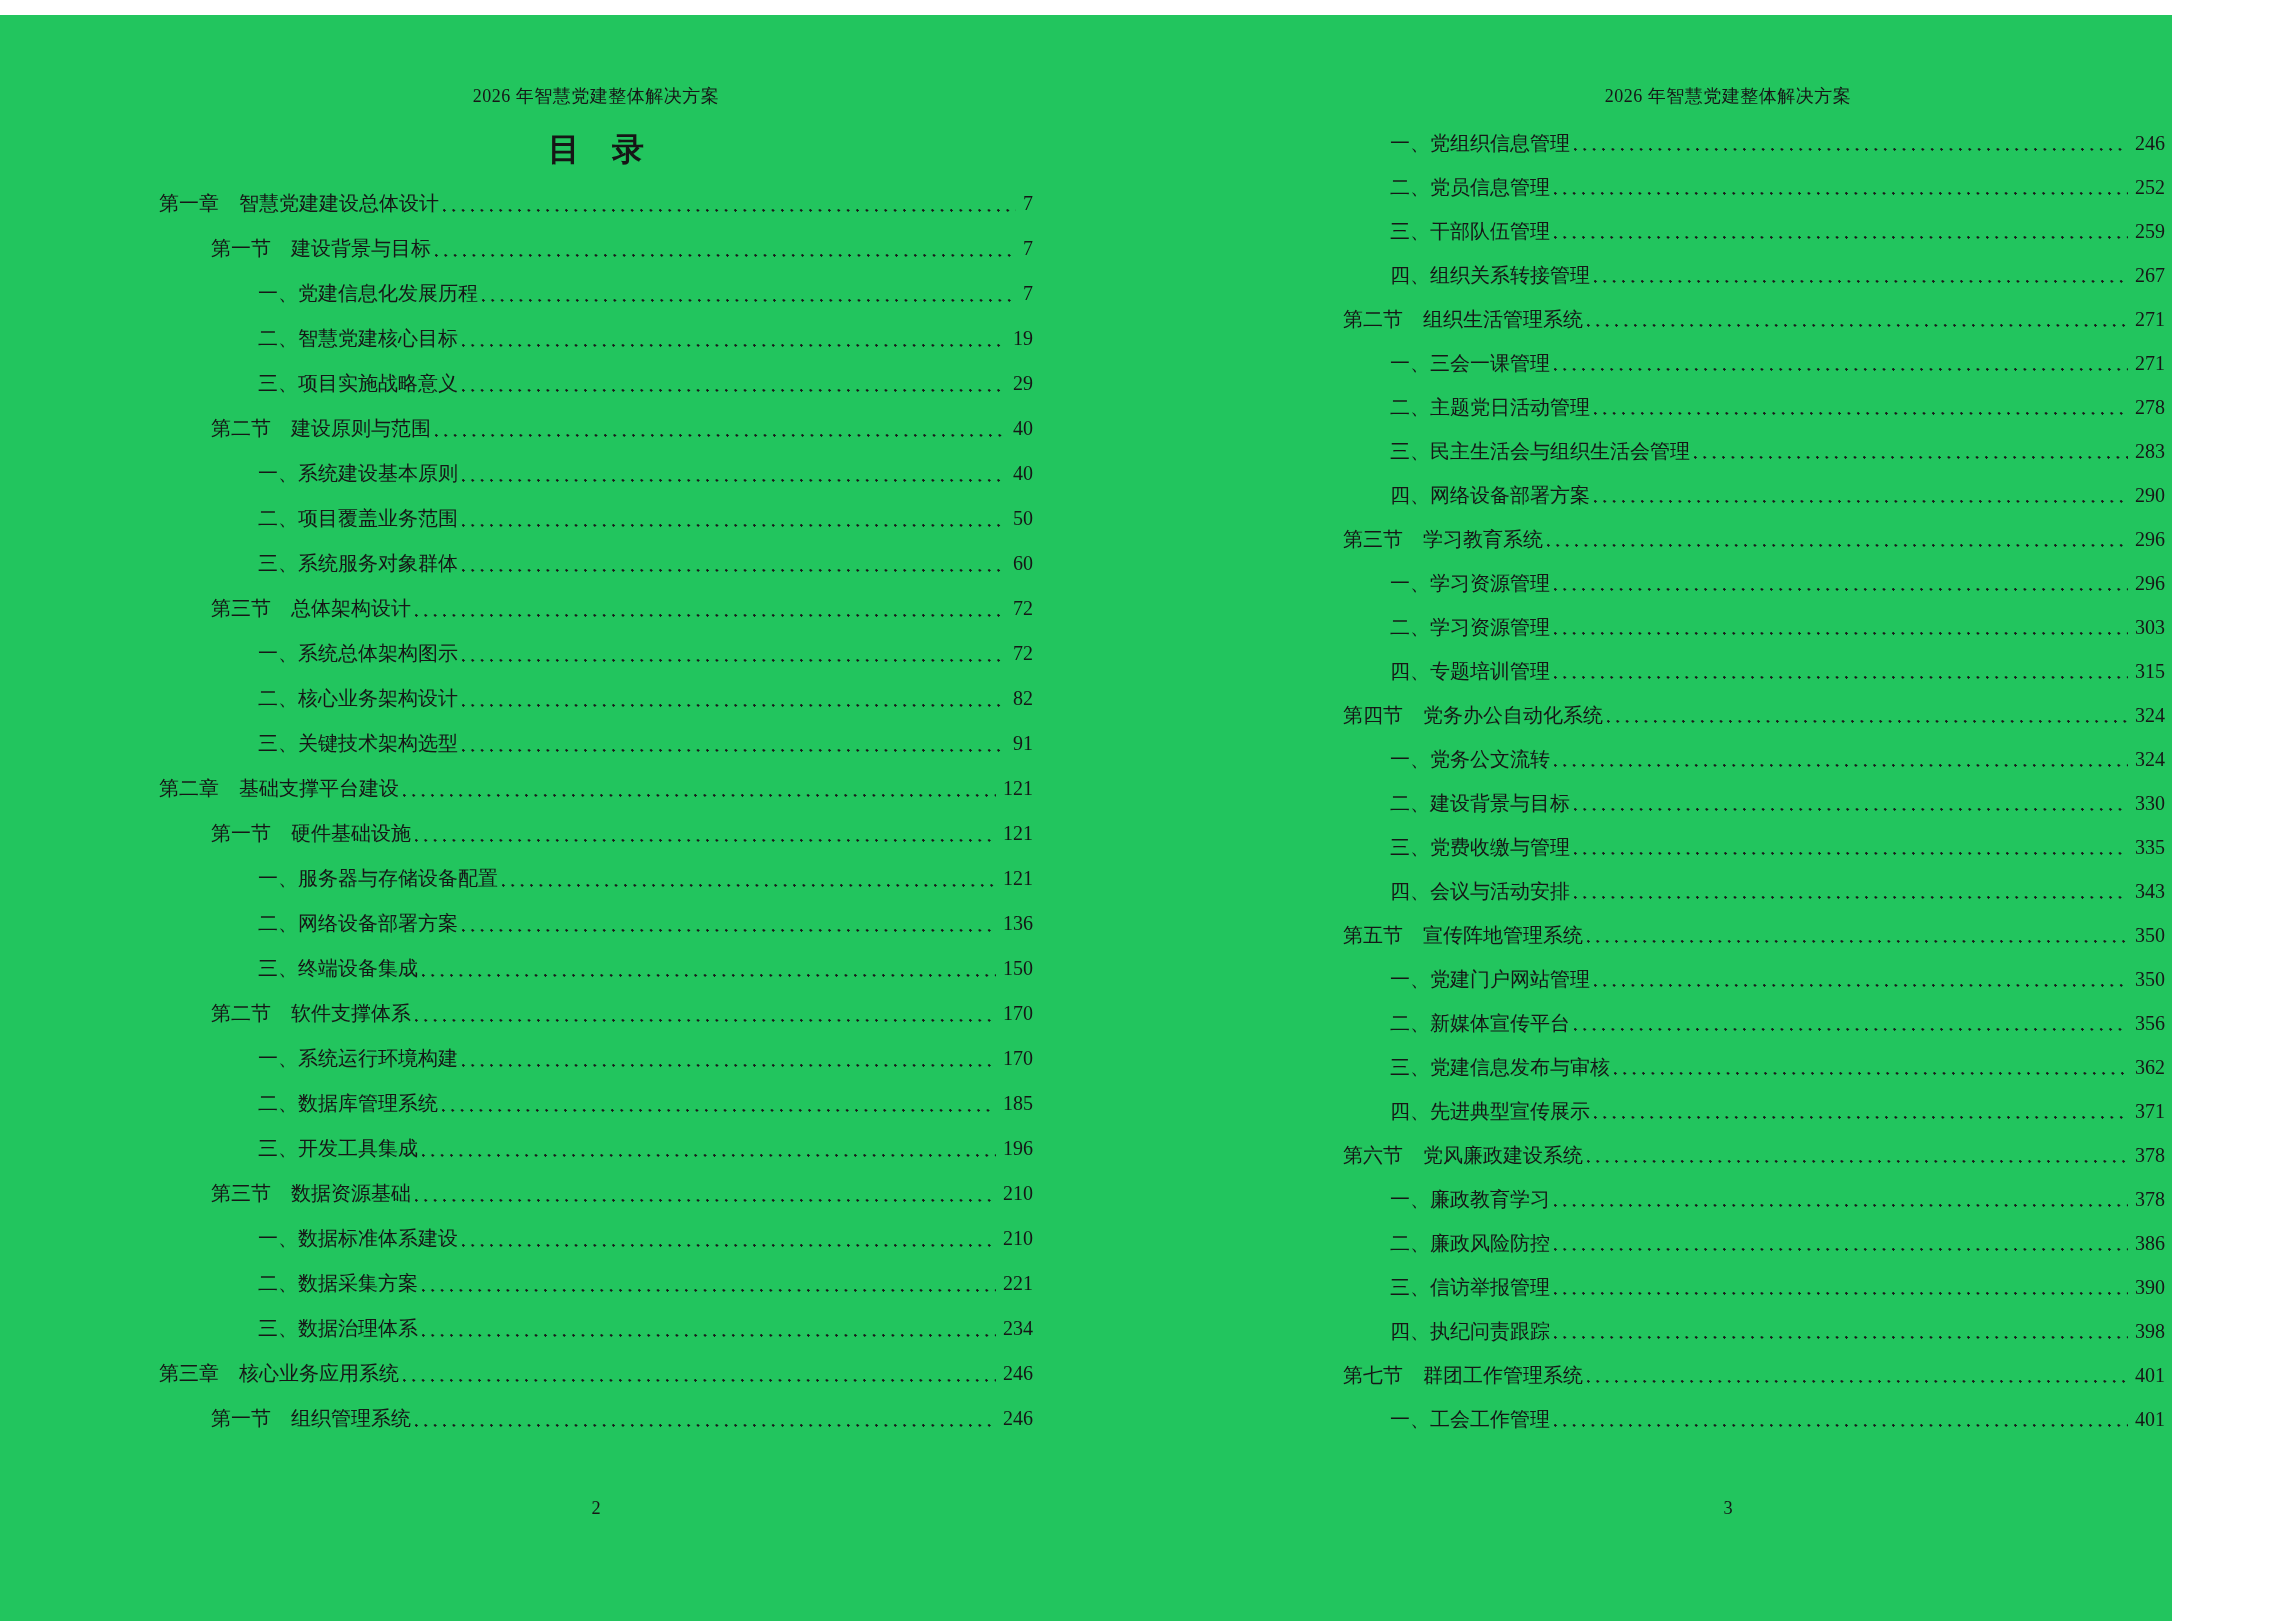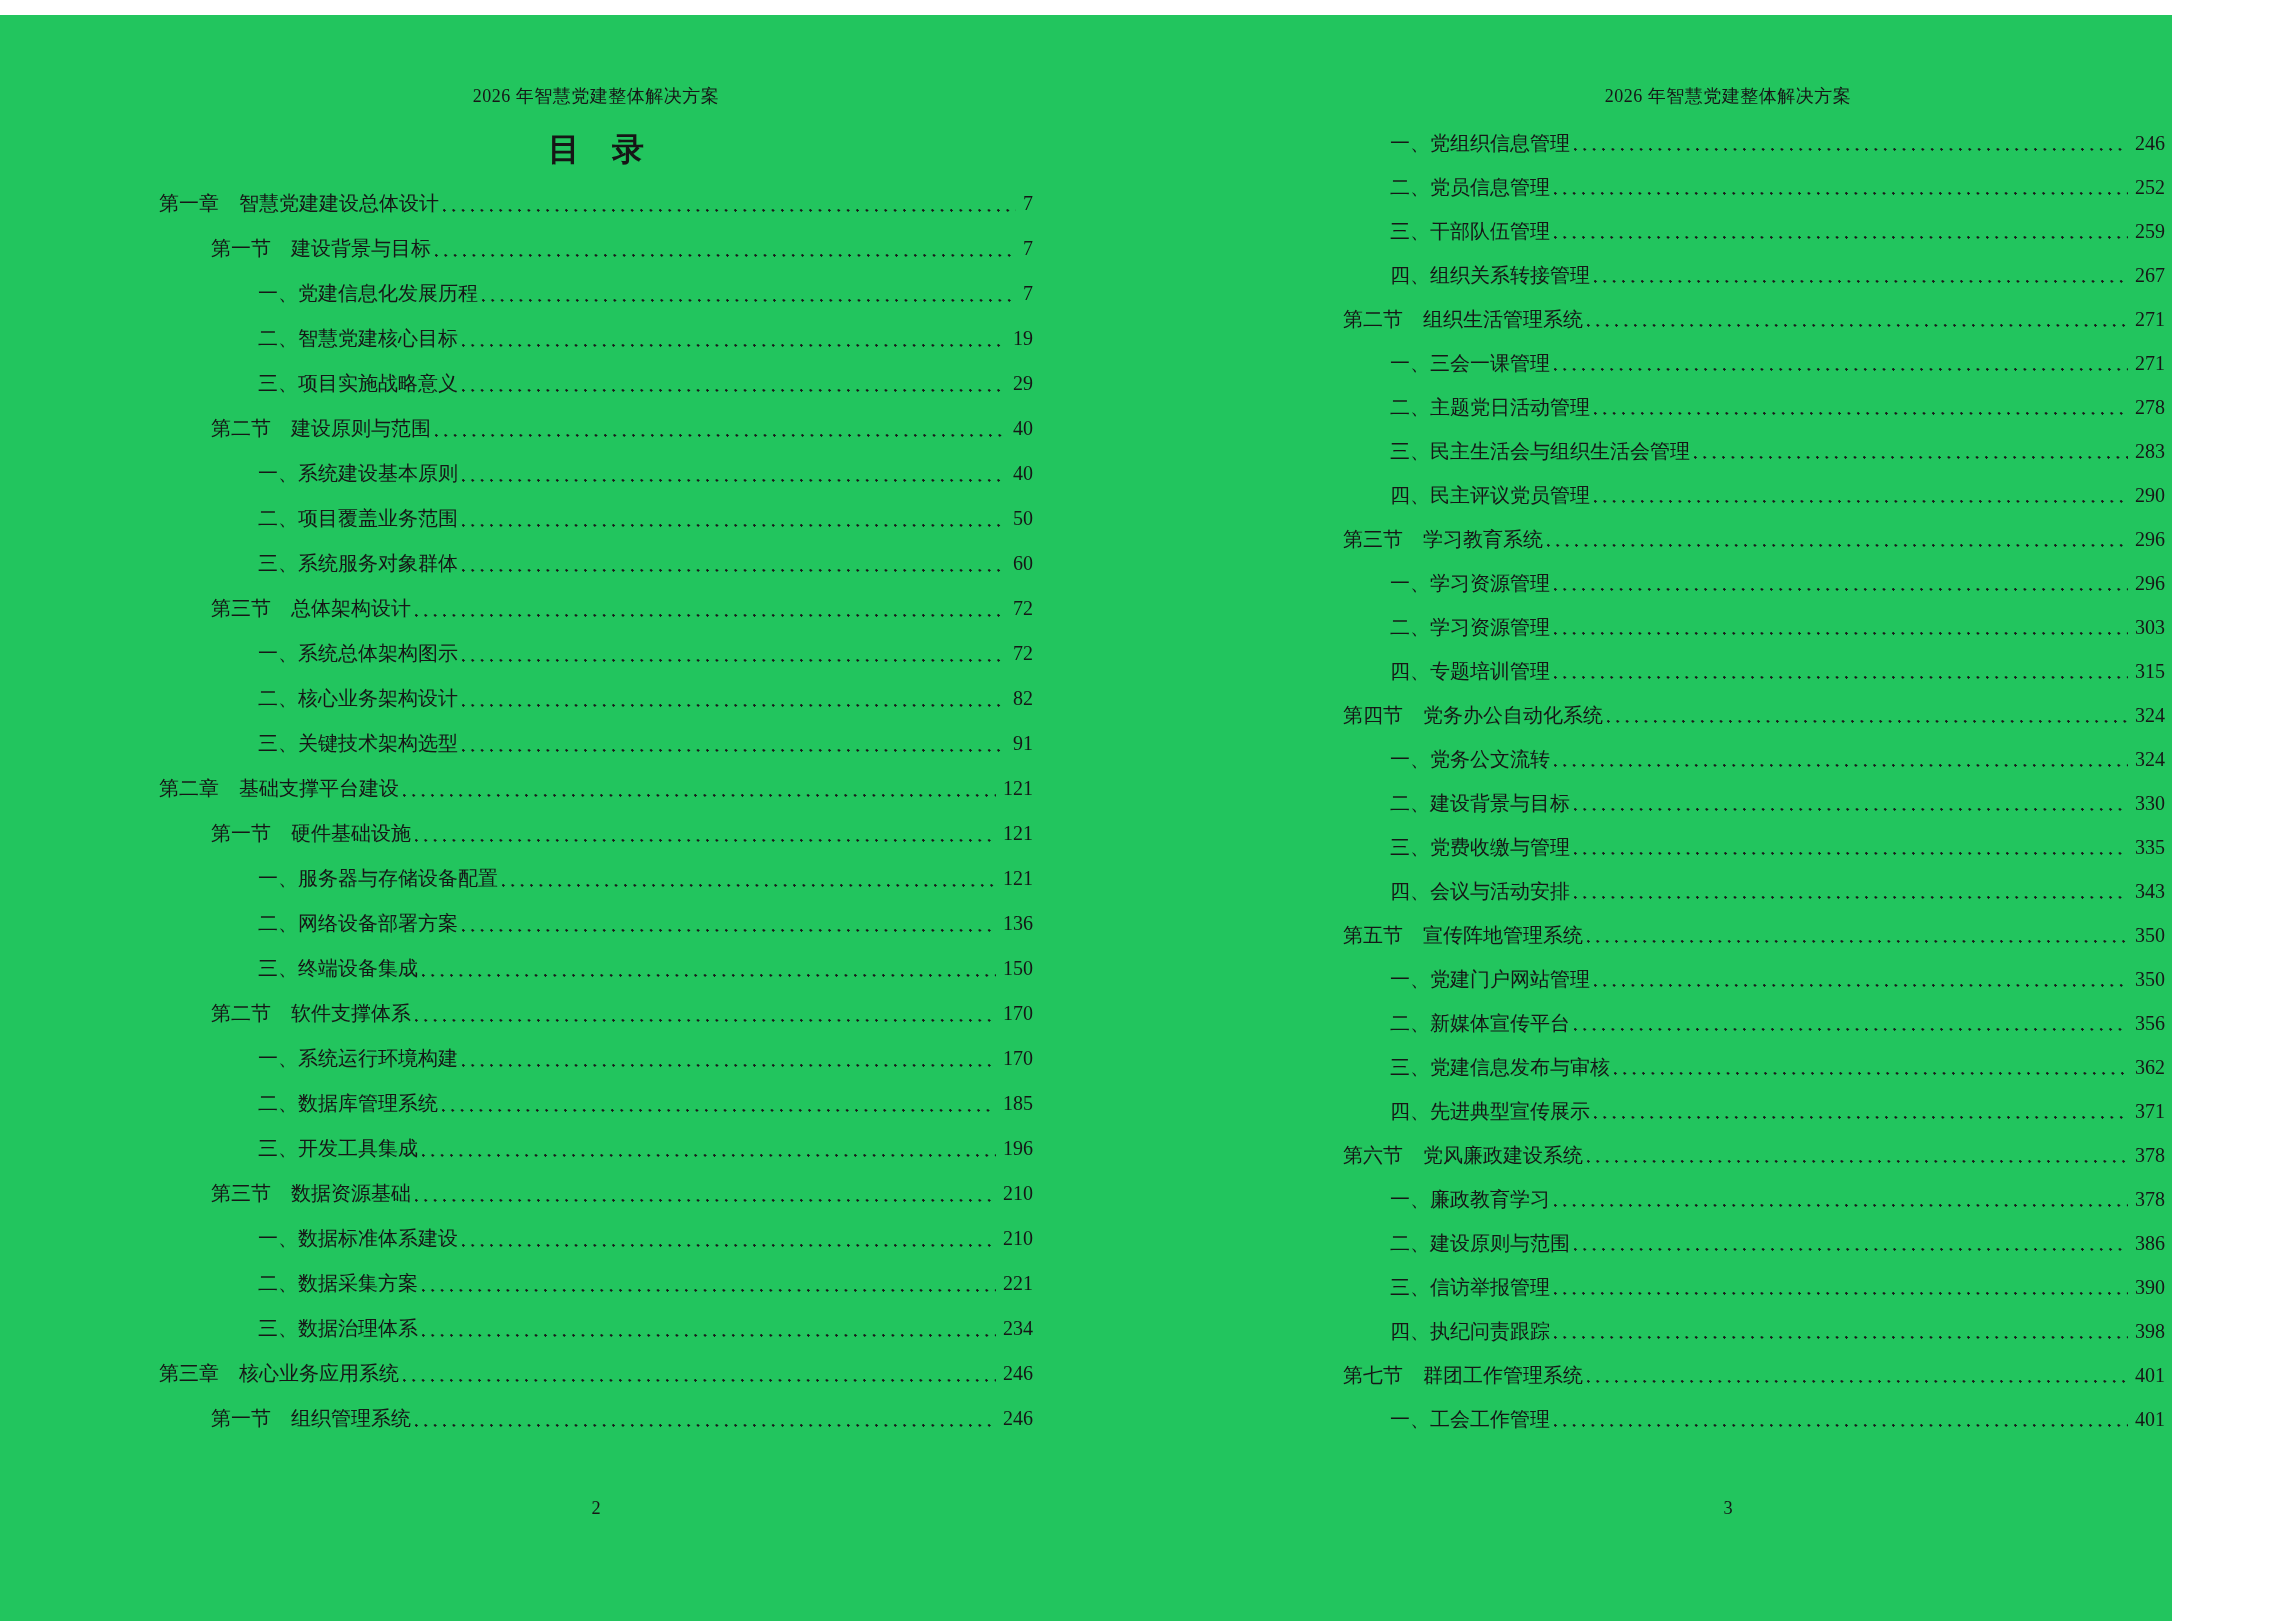--- a/index.html
+++ b/index.html
@@ -239,21 +239,21 @@
           <span class="toc-label">二、主题党日活动管理</span>
           <span class="dot-leader"></span>
           <span class="toc-pageno">278</span>
         </div>
         <div class="toc-row lvl-3">
           <span class="toc-label">三、民主生活会与组织生活会管理</span>
           <span class="dot-leader"></span>
           <span class="toc-pageno">283</span>
         </div>
         <div class="toc-row lvl-3">
-          <span class="toc-label">四、民主评议党员管理</span>
+          <span class="toc-label">四、网络设备部署方案</span>
           <span class="dot-leader"></span>
           <span class="toc-pageno">290</span>
         </div>
         <div class="toc-row lvl-2">
           <span class="toc-label">第三节　学习教育系统</span>
           <span class="dot-leader"></span>
           <span class="toc-pageno">296</span>
         </div>
         <div class="toc-row lvl-3">
           <span class="toc-label">一、学习资源管理</span>
@@ -324,21 +324,21 @@
           <span class="toc-label">第六节　党风廉政建设系统</span>
           <span class="dot-leader"></span>
           <span class="toc-pageno">378</span>
         </div>
         <div class="toc-row lvl-3">
           <span class="toc-label">一、廉政教育学习</span>
           <span class="dot-leader"></span>
           <span class="toc-pageno">378</span>
         </div>
         <div class="toc-row lvl-3">
-          <span class="toc-label">二、建设原则与范围</span>
+          <span class="toc-label">二、廉政风险防控</span>
           <span class="dot-leader"></span>
           <span class="toc-pageno">386</span>
         </div>
         <div class="toc-row lvl-3">
           <span class="toc-label">三、信访举报管理</span>
           <span class="dot-leader"></span>
           <span class="toc-pageno">390</span>
         </div>
         <div class="toc-row lvl-3">
           <span class="toc-label">四、执纪问责跟踪</span>

